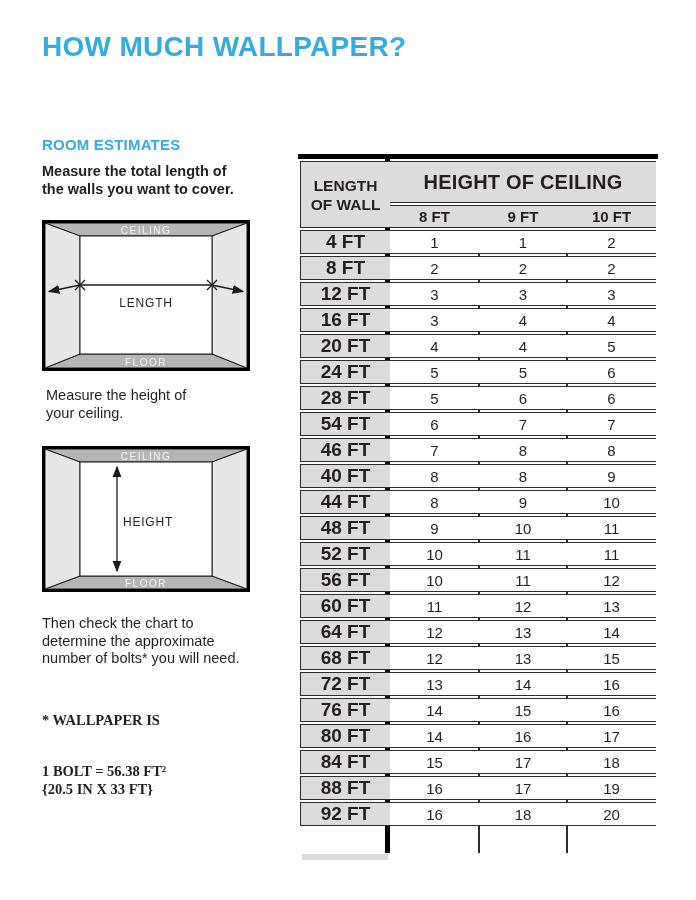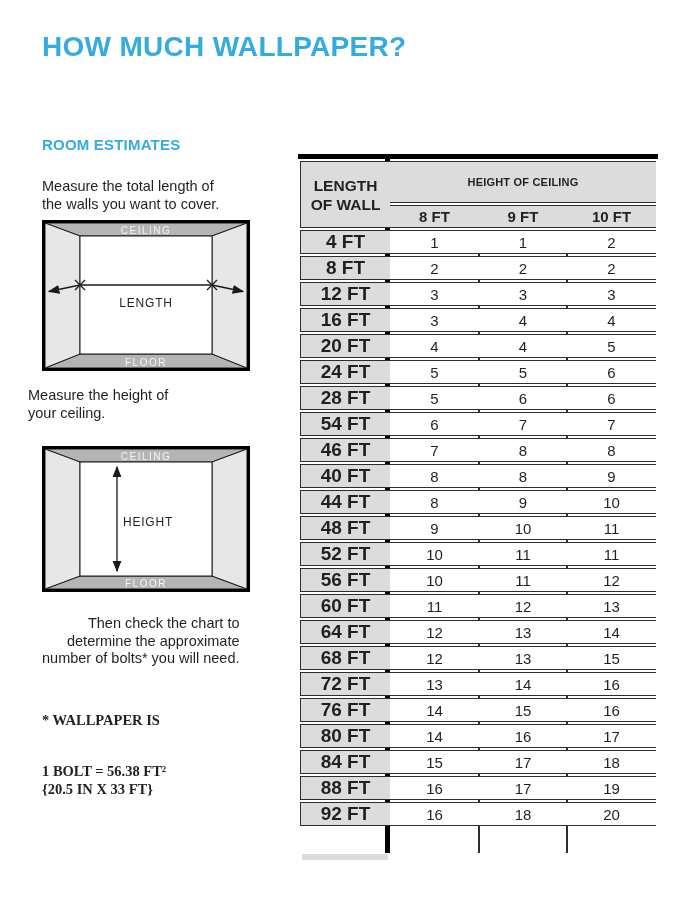--- a/index.html
+++ b/index.html
@@ -11,23 +11,23 @@
   .page-title{
     left:42px;top:31px;font-size:28px;font-weight:bold;letter-spacing:.3px;
     color:var(--accent);
   }
   .section-heading{
     font-size:15px;font-weight:bold;letter-spacing:.2px;color:var(--accent);
   }
   .room-heading{left:42px;top:136px;}
   .bolts-heading{left:300px;top:136px;width:356px;text-align:center;margin-top:43px;}
   .para{font-size:14.5px;line-height:17.5px;white-space:pre-line;}
-  .para1{left:42px;top:178px;}
-  .para2{left:28px;top:387px;}
-  .para3{left:42px;top:615px;text-align:right;}
+  .para1{left:42px;top:163px;font-weight:bold;}
+  .para2{left:46px;top:387px;}
+  .para3{left:42px;top:615px;}
   .bold-note{font-size:14.5px;line-height:18px;font-weight:bold;font-family:Liberation Serif, serif;}
   .footnote{left:42px;top:711px;}
   .footnote .indent{padding-left:10px;}
   .bolt-eq{left:42px;top:762px;}
   .diagram1{left:42px;top:220px;}
   .diagram2{left:42px;top:446px;}
 
   
   .table-wrap{left:300px;top:154px;width:356px;}
   .top-bar{position:absolute;left:-2px;top:0;width:360px;height:5px;background:#000;}
@@ -41,21 +41,21 @@
     width:356px;margin-top:5px;position:relative;
   }
   table.bolts th,table.bolts td{padding:0;text-align:center;vertical-align:middle;}
   .rowhead-h,.colgroup-h,.sub-h,.rowlabel{background:#dcdcdc;}
   .rowhead-h{
     border:1.5px solid #2d2d2d;border-right:0;
     font-size:15.5px;font-weight:bold;line-height:19px;white-space:pre-line;
   }
   .colgroup-h{
     border-top:1.5px solid #2d2d2d;border-bottom:1.5px solid #2d2d2d;
-    font-size:11px;font-weight:bold;height:40px;letter-spacing:.2px;
+    font-size:20px;font-weight:bold;height:40px;letter-spacing:.2px;
   }
   .sub-h{
     border-top:1.5px solid #2d2d2d;border-bottom:1.5px solid #2d2d2d;
     font-size:15px;font-weight:bold;height:21px;
   }
   .rowlabel{
     border:1.5px solid #2d2d2d;border-right:0;
     font-size:19px;font-weight:bold;height:22px;
   }
   .val{

